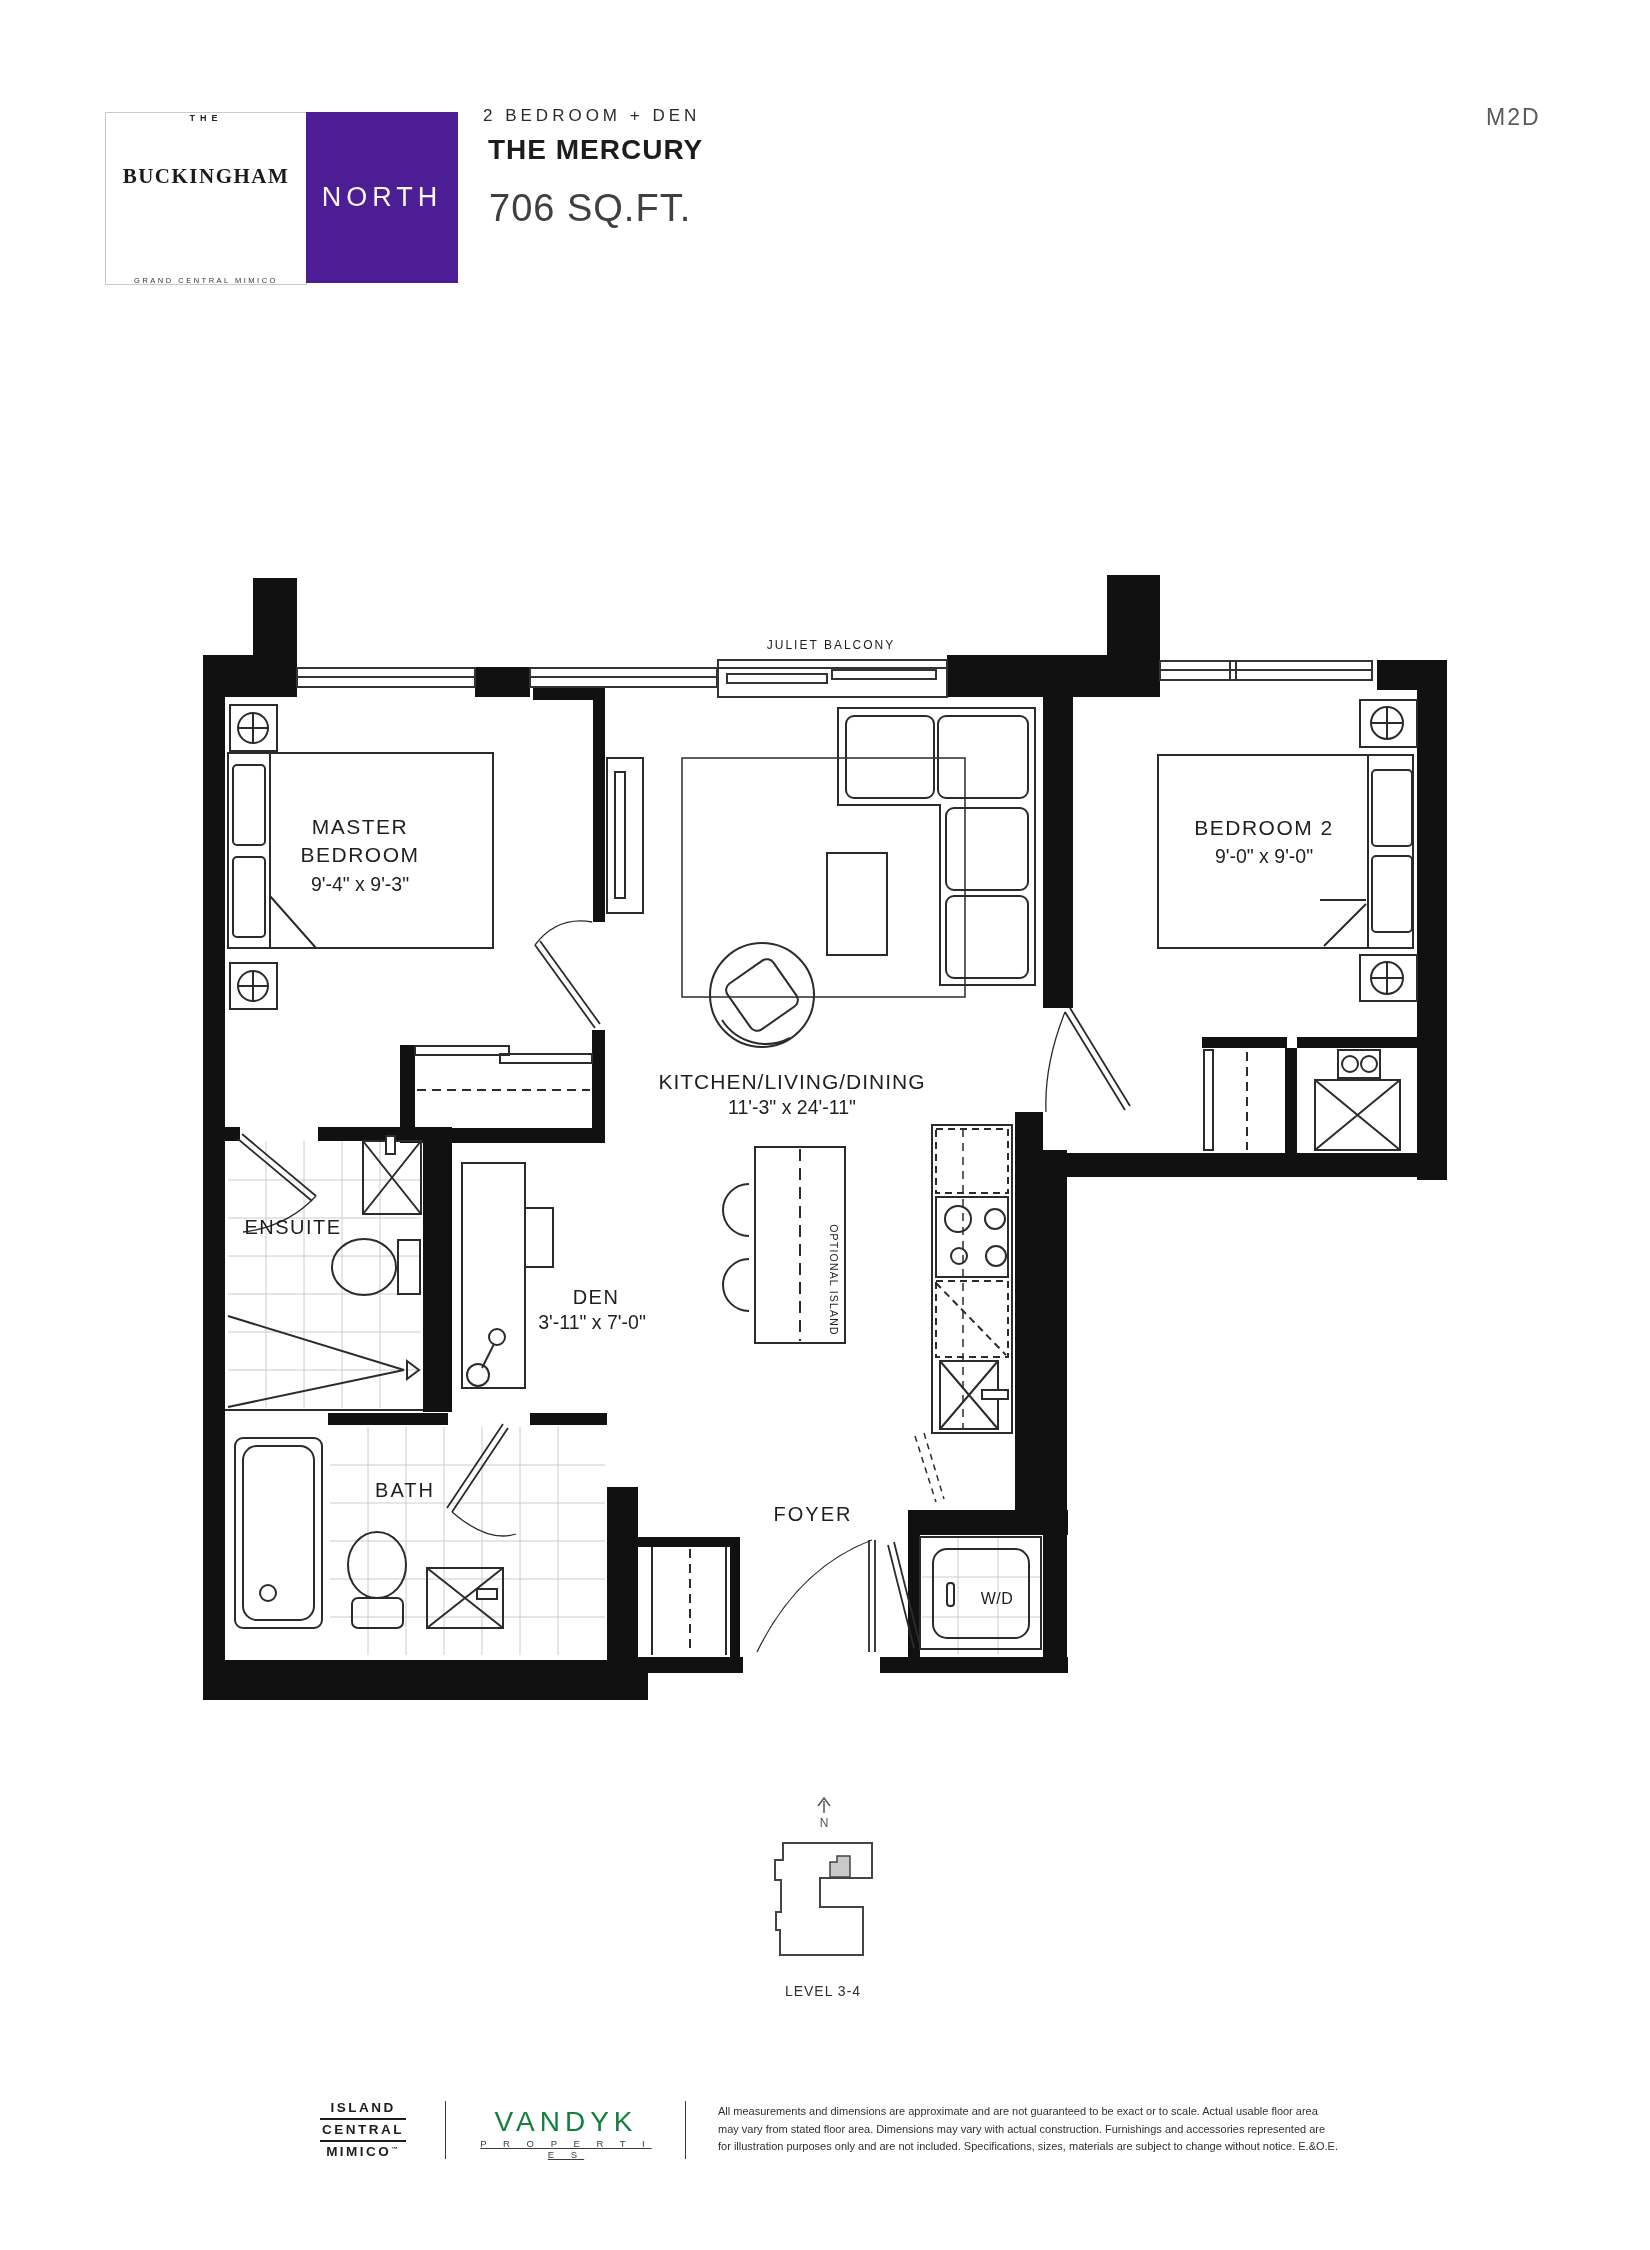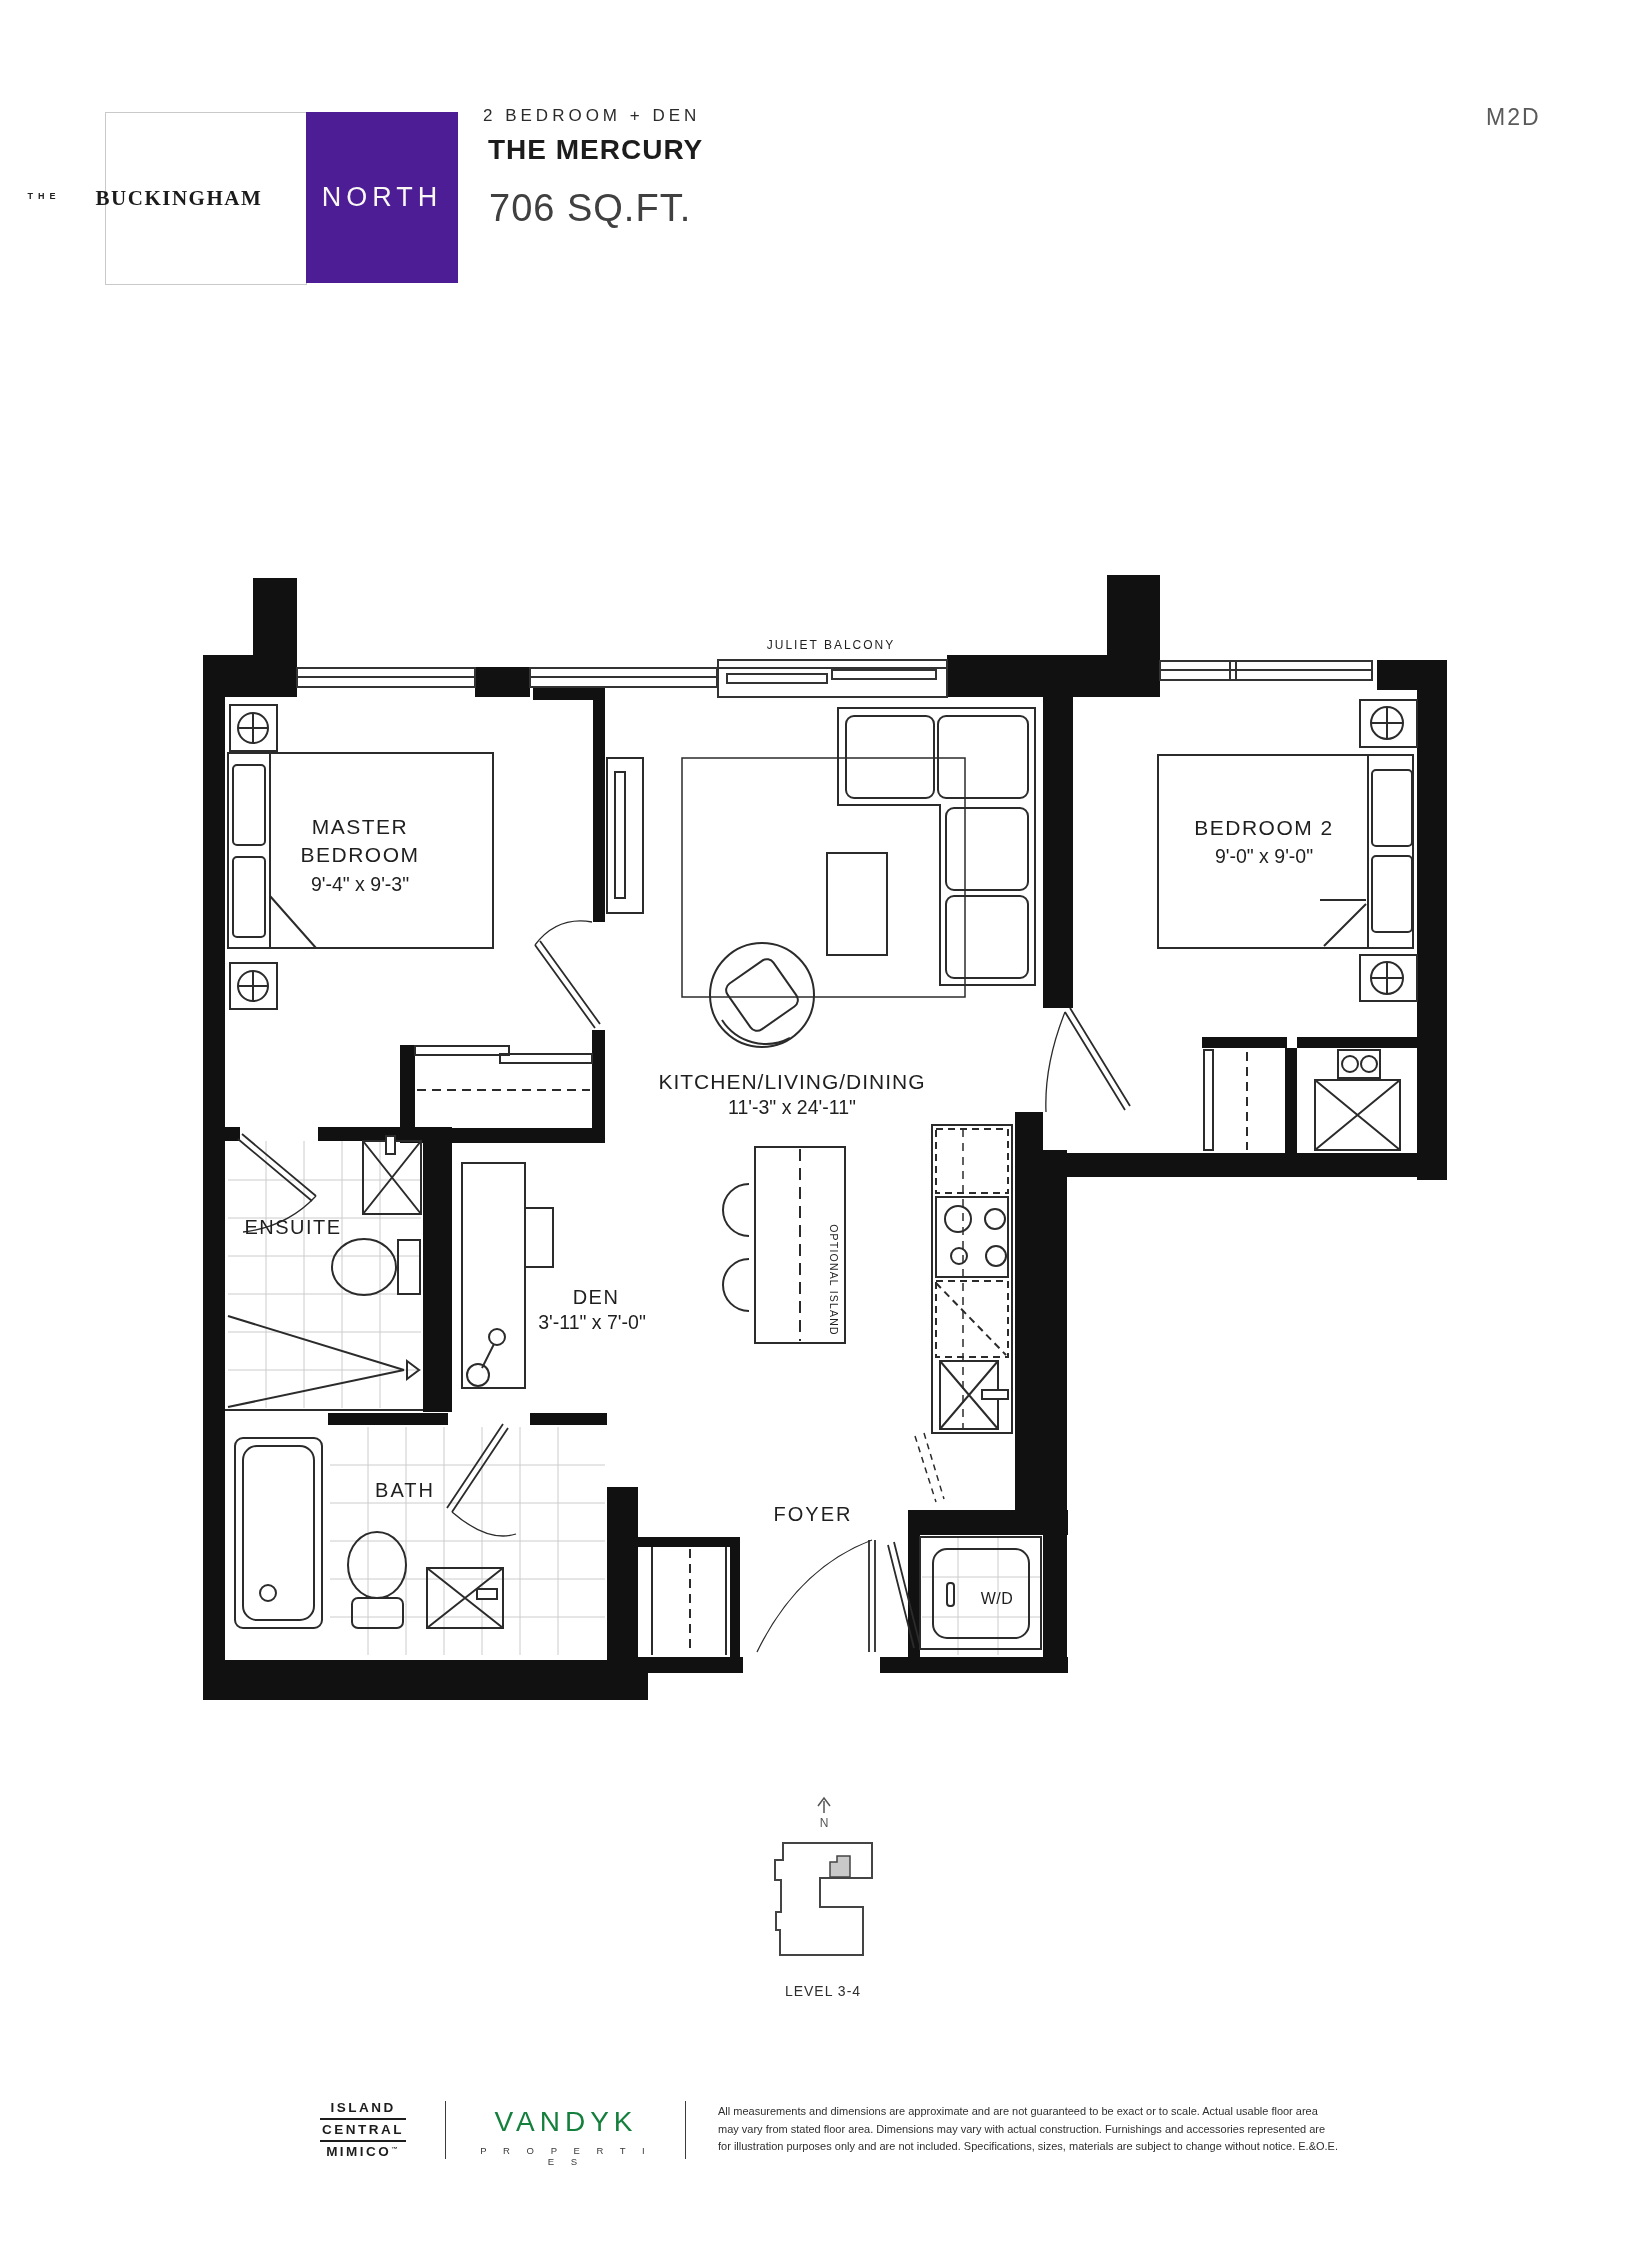--- a/index.html
+++ b/index.html
@@ -1,21 +1,21 @@
 <!DOCTYPE html>
 <html><head>
 <meta charset="utf-8">
 <style>
   html,body{margin:0;padding:0;background:#fff;}
   .page{position:relative;width:1650px;height:2250px;background:#ffffff;overflow:hidden;
         font-family:"Liberation Sans",sans-serif;color:#1f1f1f;}
   .plan-svg{position:absolute;left:0;top:0;width:1650px;height:2250px;}
   
   .logo-box{position:absolute;left:105px;top:112px;width:200px;height:171px;background:#fff;
-            border:1px solid #c9c9c9;display:flex;flex-direction:row;align-items:center;justify-content:center;gap:35px;}
+            border:1px solid #c9c9c9;display:flex;flex-direction:column;align-items:center;justify-content:center;gap:35px;}
   .logo-the{font-size:9px;letter-spacing:5px;font-weight:bold;color:#222;margin-bottom:6px;}
   .logo-name{font-size:21px;font-weight:bold;letter-spacing:1.5px;color:#1b1b1b;font-family:Liberation Serif, serif;}
   .logo-rule{width:54px;height:2px;background:#2a2a2a;margin:9px 0 8px 0;}
   .logo-tag{font-size:7.5px;letter-spacing:2.5px;color:#333;}
   .north-badge{position:absolute;left:306px;top:112px;width:152px;height:171px;background:#c0b6aa;
                color:#faf8f5;display:flex;align-items:center;justify-content:center;
                font-size:27px;letter-spacing:5px;font-weight:400;}
   .unit-type{position:absolute;left:483px;top:106px;font-size:17px;letter-spacing:4px;color:#2b2b2b;}
   .unit-name{position:absolute;left:488px;top:134px;margin:0;font-size:28px;font-weight:bold;
              letter-spacing:1px;color:#1c1c1c;}
@@ -23,21 +23,21 @@
              letter-spacing:1px;color:#404040;}
   .unit-code{position:absolute;left:1486px;top:104px;font-size:23px;letter-spacing:2px;color:#5a5a5a;}
   
   .gcm{position:absolute;left:320px;top:2098px;width:86px;text-align:center;}
   .gcm .w{font-size:13.5px;font-weight:bold;letter-spacing:2.5px;color:#1d1d1d;padding:2px 0 3px 0;}
   .gcm .w.b{border-bottom:2px solid #1d1d1d;}
   .gcm sup{font-size:6px;}
   .fdiv{position:absolute;top:2101px;width:1px;height:58px;background:#3c3c3c;}
   .vandyk{position:absolute;left:478px;top:2106px;width:176px;text-align:center;}
   .vandyk .v{font-size:28px;font-weight:normal;letter-spacing:5px;color:#15803d;}
-  .vandyk .p{font-size:9.5px;letter-spacing:7px;color:#3a3a3a;margin-top:7px;}
+  .vandyk .p{font-size:9.5px;letter-spacing:7px;color:#3a3a3a;text-decoration:underline;}
   .disclaimer{position:absolute;left:718px;top:2103px;width:660px;font-size:11px;line-height:17.5px;color:#2f2f2f;}
 </style>
 </head>
 <body>
 
 <div class="page">
 
   <div class="logo-box">
     <div class="logo-the">THE</div>
     <div class="logo-name">BUCKINGHAM</div>

